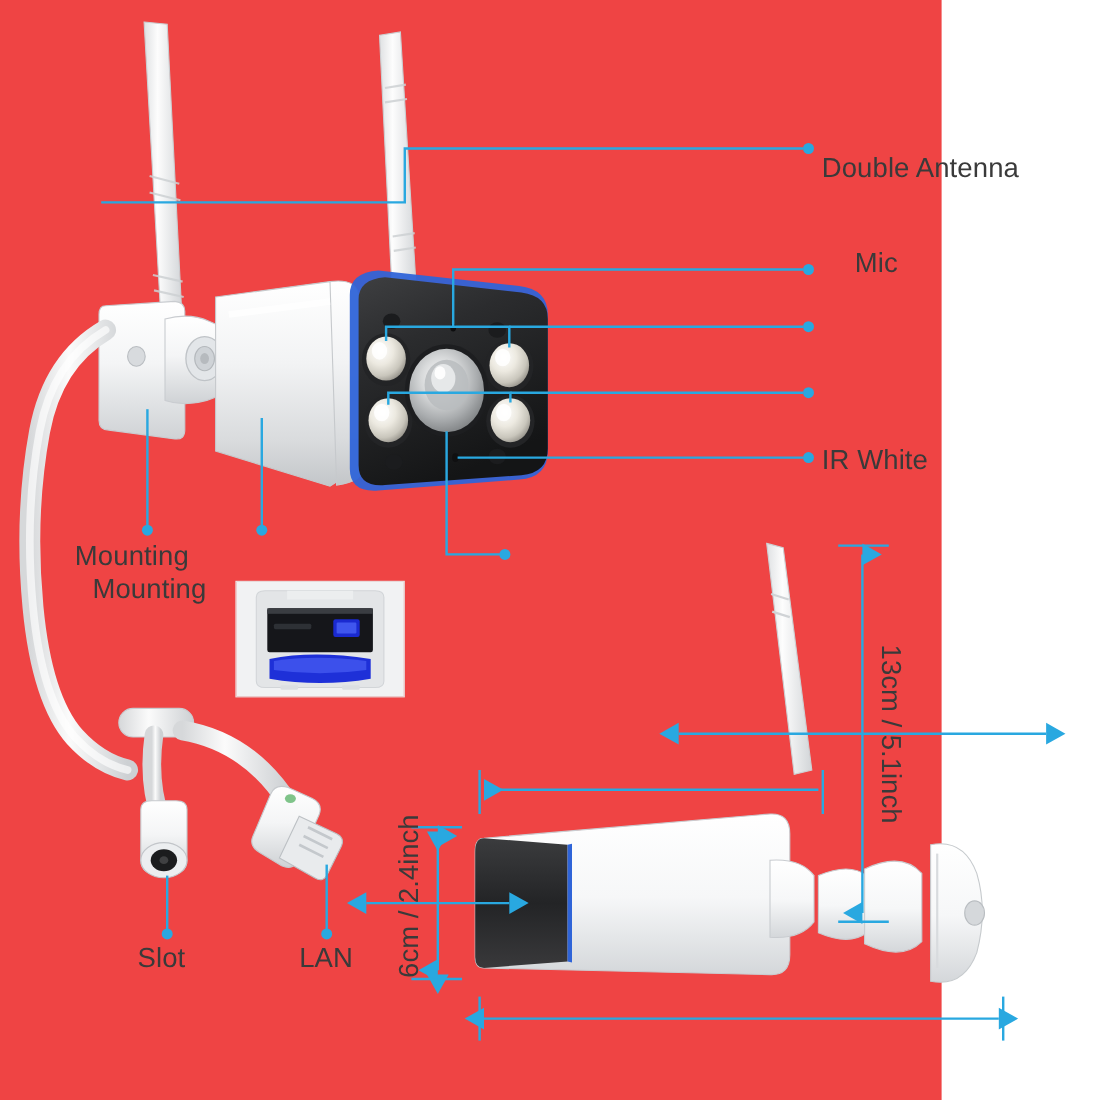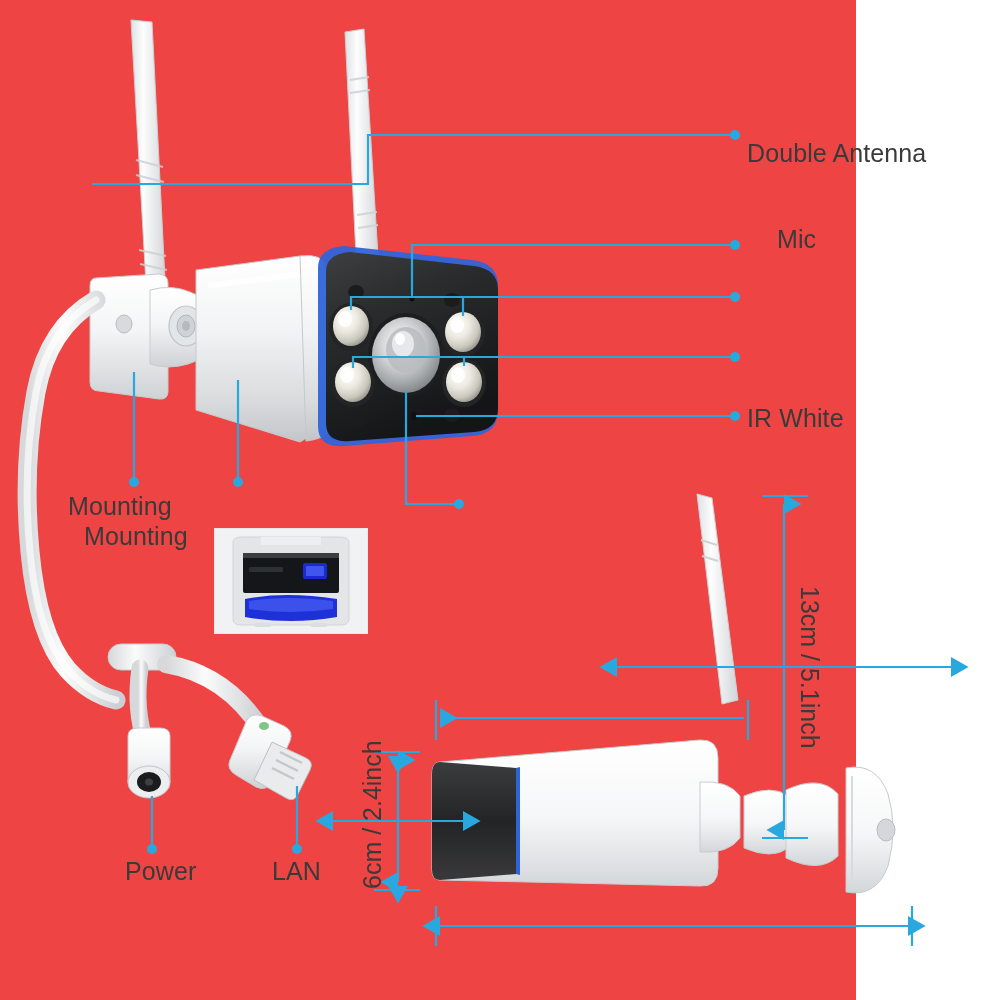--- a/index.html
+++ b/index.html
@@ -283,19 +283,19 @@
     </g>
   </svg>
 
   <div class="lbl" style="left:747px;top:138px">Double Antenna</div>
   <div class="lbl" style="left:777px;top:224px">Mic</div>
   <div class="lbl" style="left:747px;top:403px">IR White</div>
 
   <div class="lbl" style="left:68px;top:491px">Mounting</div>
   <div class="lbl" style="left:84px;top:521px">Mounting</div>
 
-  <div class="lbl" style="left:125px;top:856px">Power</div>
+  <div class="lbl" style="left:125px;top:856px">Slot</div>
   <div class="lbl" style="left:272px;top:856px">LAN</div>
 
   <div class="dimlbl rot-ccw" style="left:358px;top:889px">6cm / 2.4inch</div>
   <div class="dimlbl rot-cw" style="left:824px;top:586px">13cm / 5.1inch</div>
 
 </div>
 
 </body></html>

